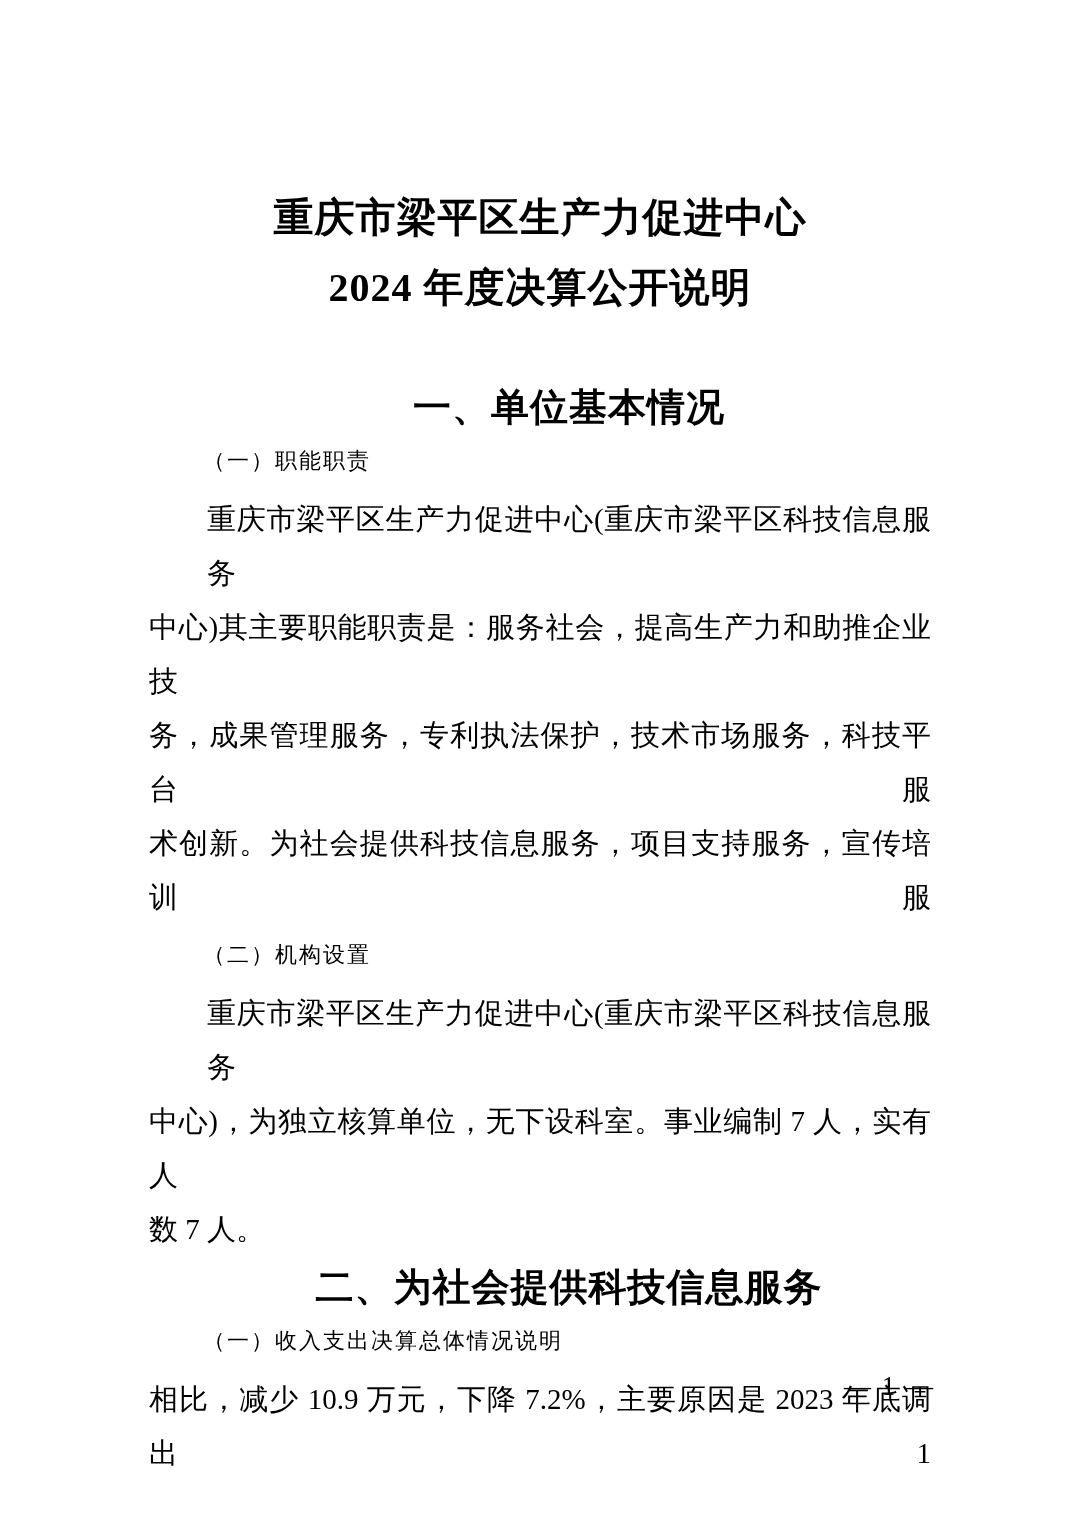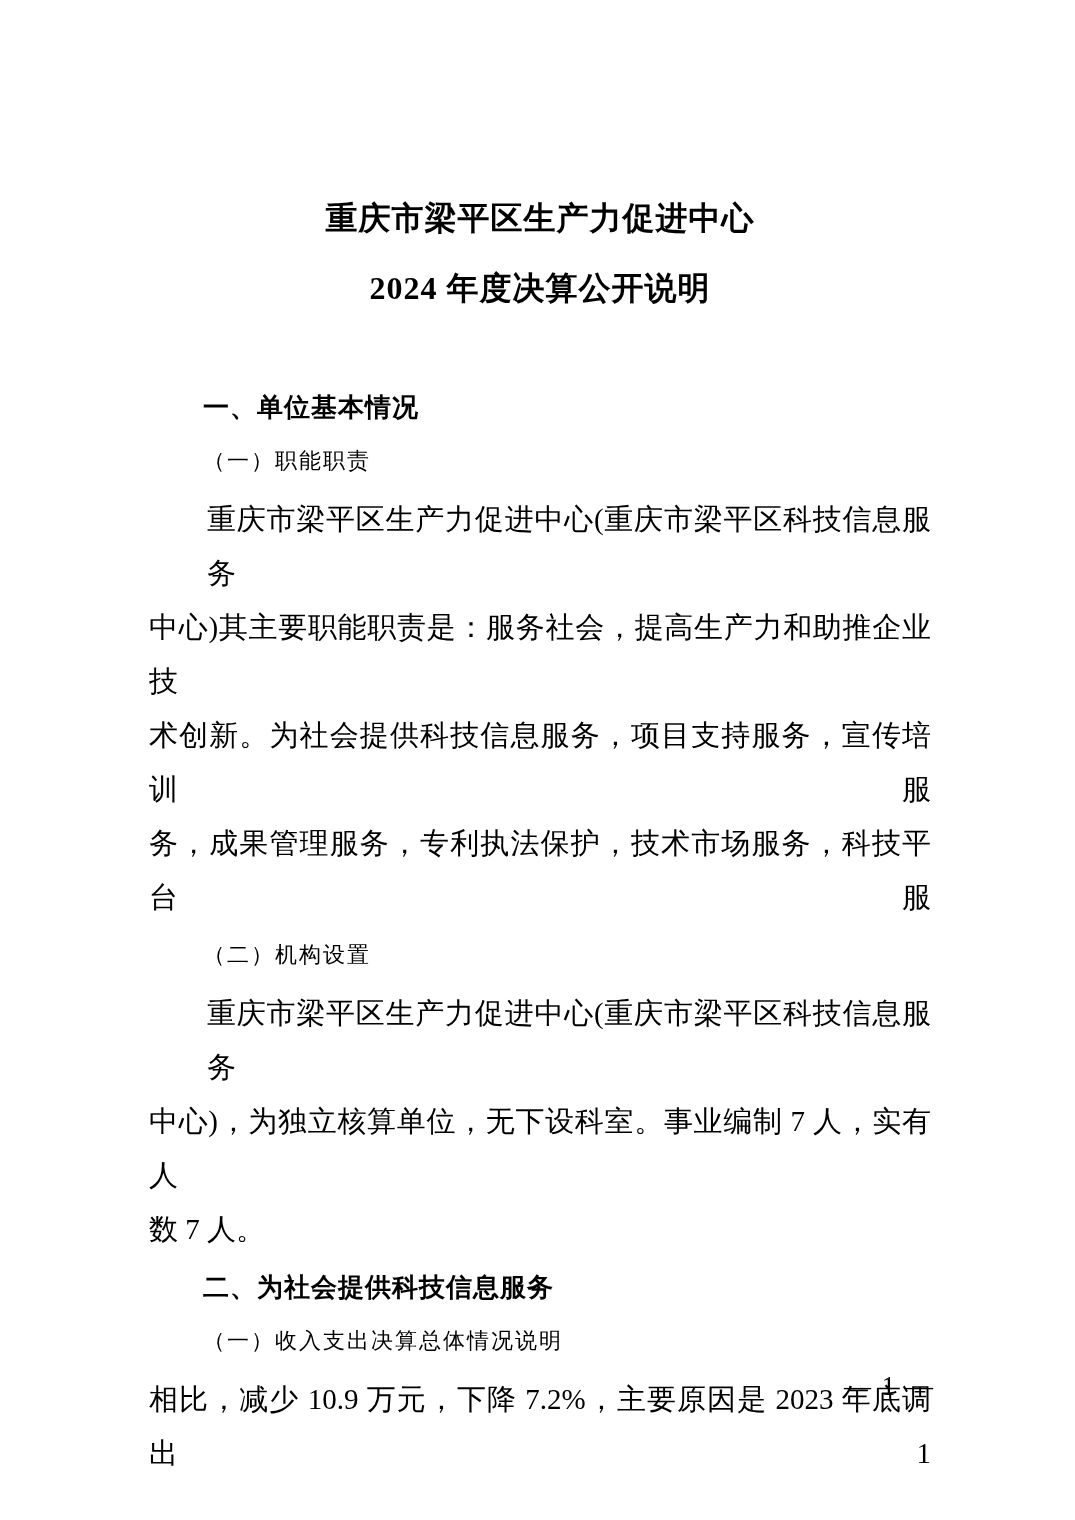--- a/index.html
+++ b/index.html
@@ -19,39 +19,40 @@
   .title-block {
     position: absolute;
     left: 145px;
     top: 183px;
     width: 790px;
     text-align: center;
   }
   .title-line {
     font-family: "Liberation Serif", serif;
     font-weight: 700;
-    font-size: 32px;
+    font-size: 40px;
     line-height: 70px;
     letter-spacing: 1px;
     white-space: nowrap;
   }
   .content {
     position: absolute;
     left: 145px;
     top: 380px;
     width: 790px;
   }
   .heading1 {
     font-family: "Liberation Sans", sans-serif;
     font-weight: 700;
-    font-size: 26px;
+    font-size: 38px;
     line-height: 54px;
     padding-left: 58px;
     letter-spacing: 1px;
     white-space: nowrap;
+    text-align: center;
   }
   .heading2 {
     font-family: "Liberation Serif", serif;
     font-weight: 400;
     font-size: 22px;
     line-height: 54px;
     padding-left: 58px;
     letter-spacing: 2px;
     white-space: nowrap;
   }
@@ -90,22 +91,22 @@
     <div class="title-line">重庆市梁平区生产力促进中心</div>
     <div class="title-line">2024 年度决算公开说明</div>
   </div>
 
   <div class="content">
       <div class="heading1">一、单位基本情况</div>
       <div class="heading2">（一）职能职责</div>
       <div class="paragraph">
         <div class="doc-line first">重庆市梁平区生产力促进中心(重庆市梁平区科技信息服务</div>
         <div class="doc-line">中心)其主要职能职责是：服务社会，提高生产力和助推企业技</div>
+        <div class="doc-line">务，成果管理服务，专利执法保护，技术市场服务，科技平台服</div>
         <div class="doc-line">术创新。为社会提供科技信息服务，项目支持服务，宣传培训服</div>
-        <div class="doc-line">务，成果管理服务，专利执法保护，技术市场服务，科技平台服</div>
       </div>
       <div class="heading2">（二）机构设置</div>
       <div class="paragraph">
         <div class="doc-line first">重庆市梁平区生产力促进中心(重庆市梁平区科技信息服务</div>
         <div class="doc-line">中心)，为独立核算单位，无下设科室。事业编制 7 人，实有人</div>
         <div class="doc-line short-last">数 7 人。</div>
       </div>
       <div class="heading1">二、为社会提供科技信息服务</div>
       <div class="heading2">（一）收入支出决算总体情况说明</div>
       <div class="paragraph">

